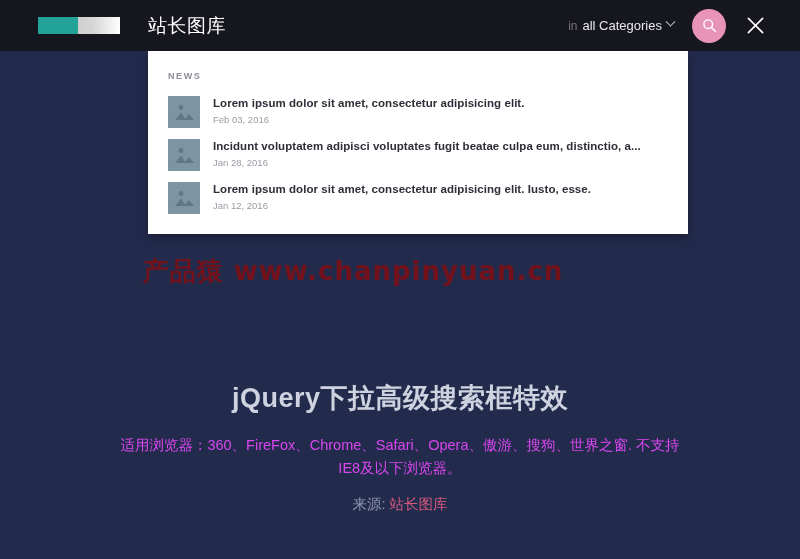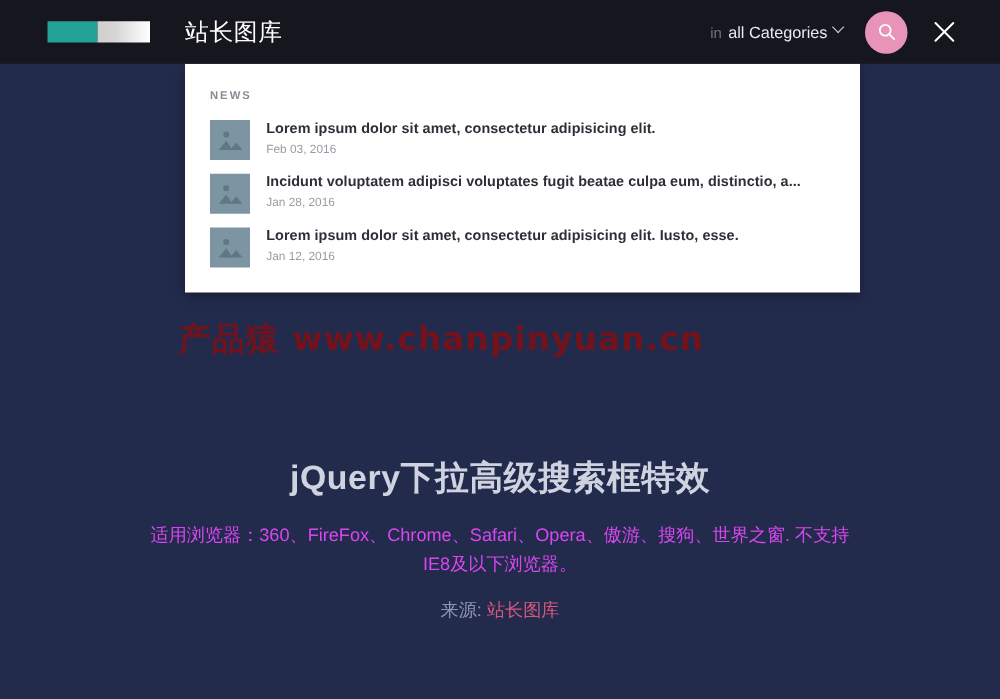--- a/index.html
+++ b/index.html
@@ -207,21 +207,21 @@
     letter-spacing: 1px;
     opacity: 0.92;
     white-space: nowrap;
     z-index: 10;
     pointer-events: none;
   }
 
   
   .page-content {
     position: absolute;
-    top: 364px;
+    top: 380px;
     left: 0;
     width: 800px;
     text-align: center;
   }
   .page-title {
     font-size: 27px;
     font-weight: bold;
     color: #cfd3e0;
     letter-spacing: 0.5px;
     line-height: 1.35;

